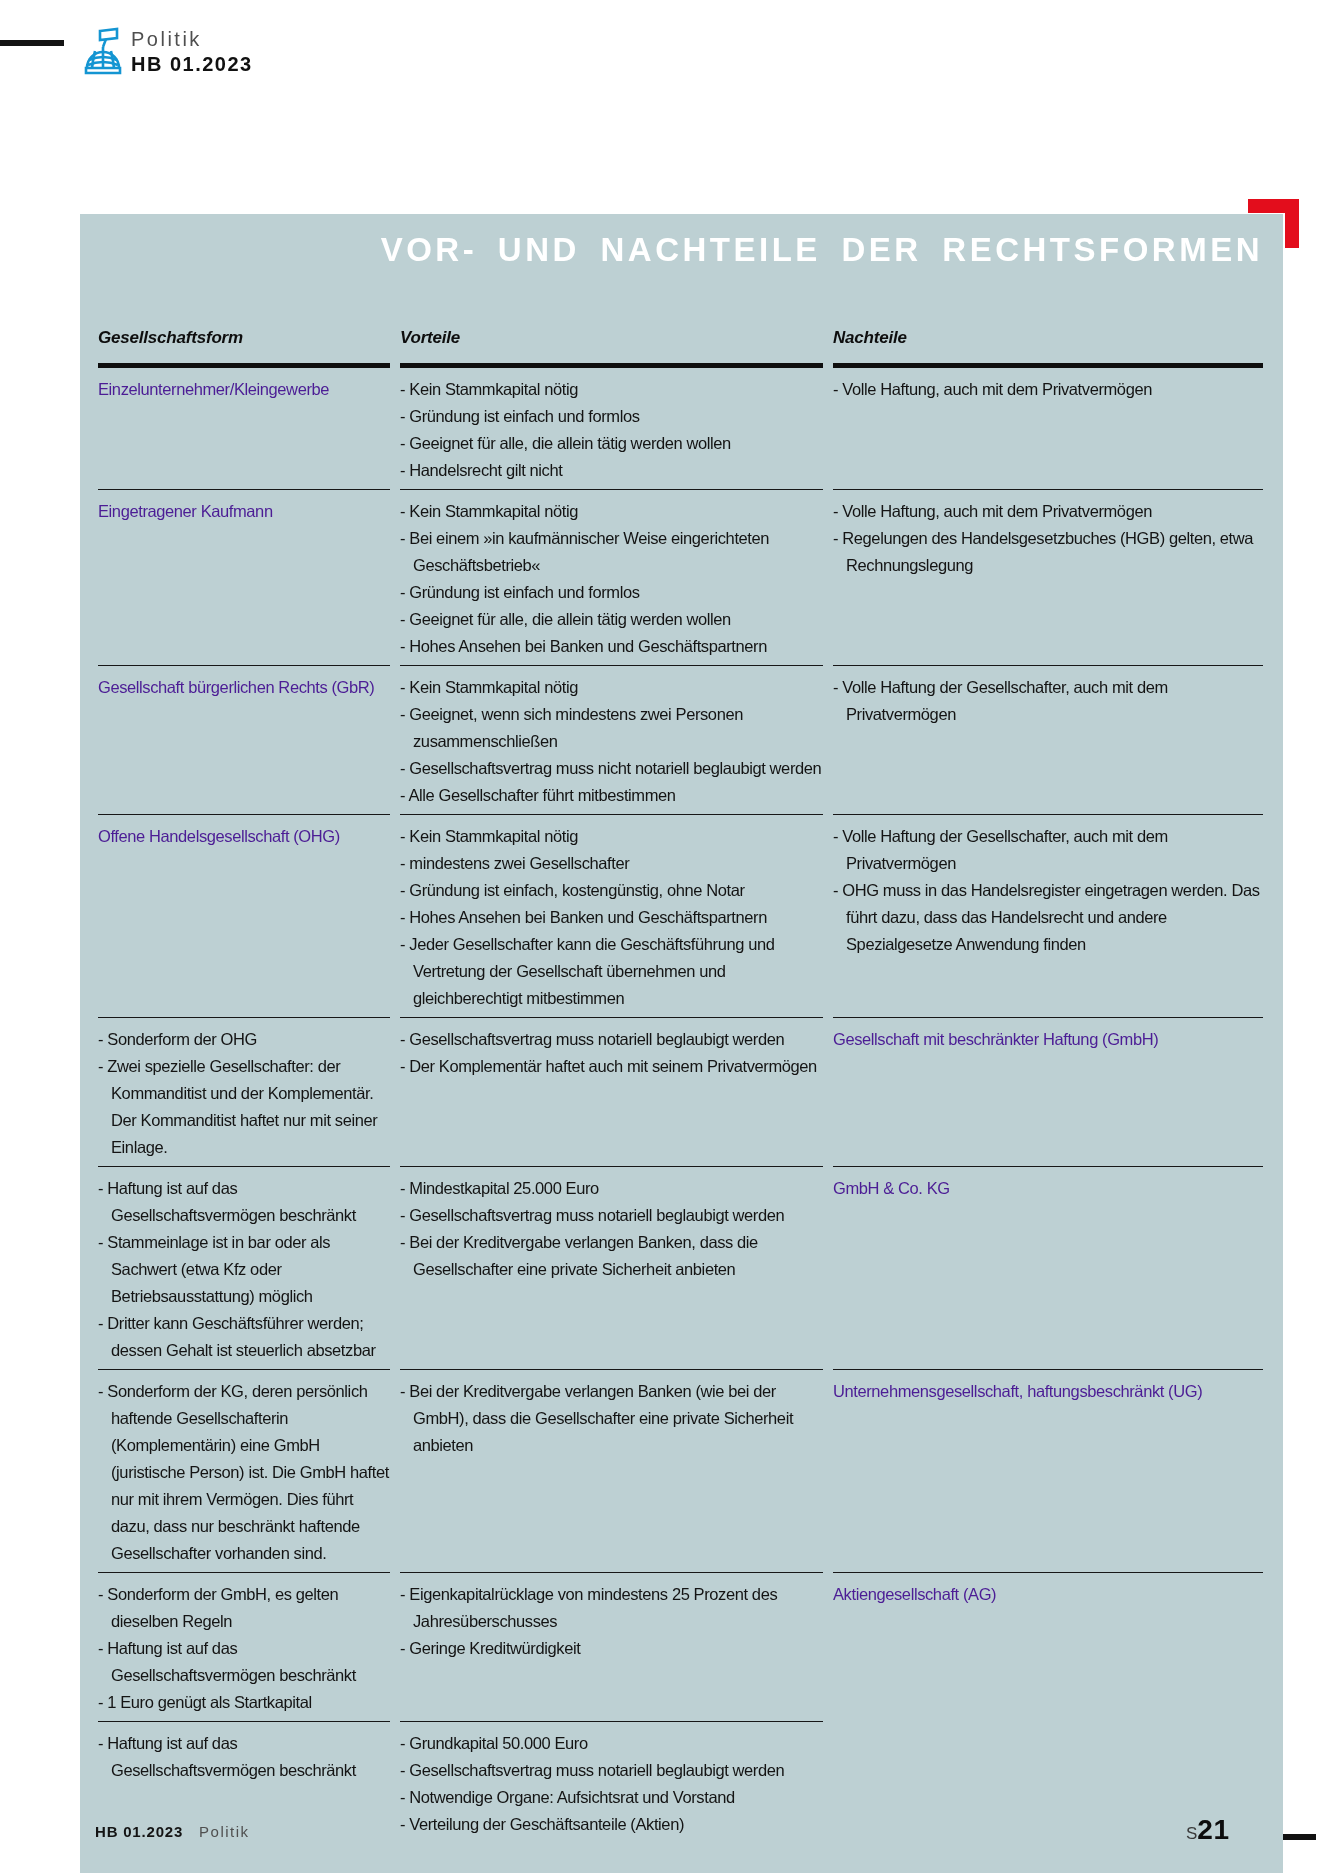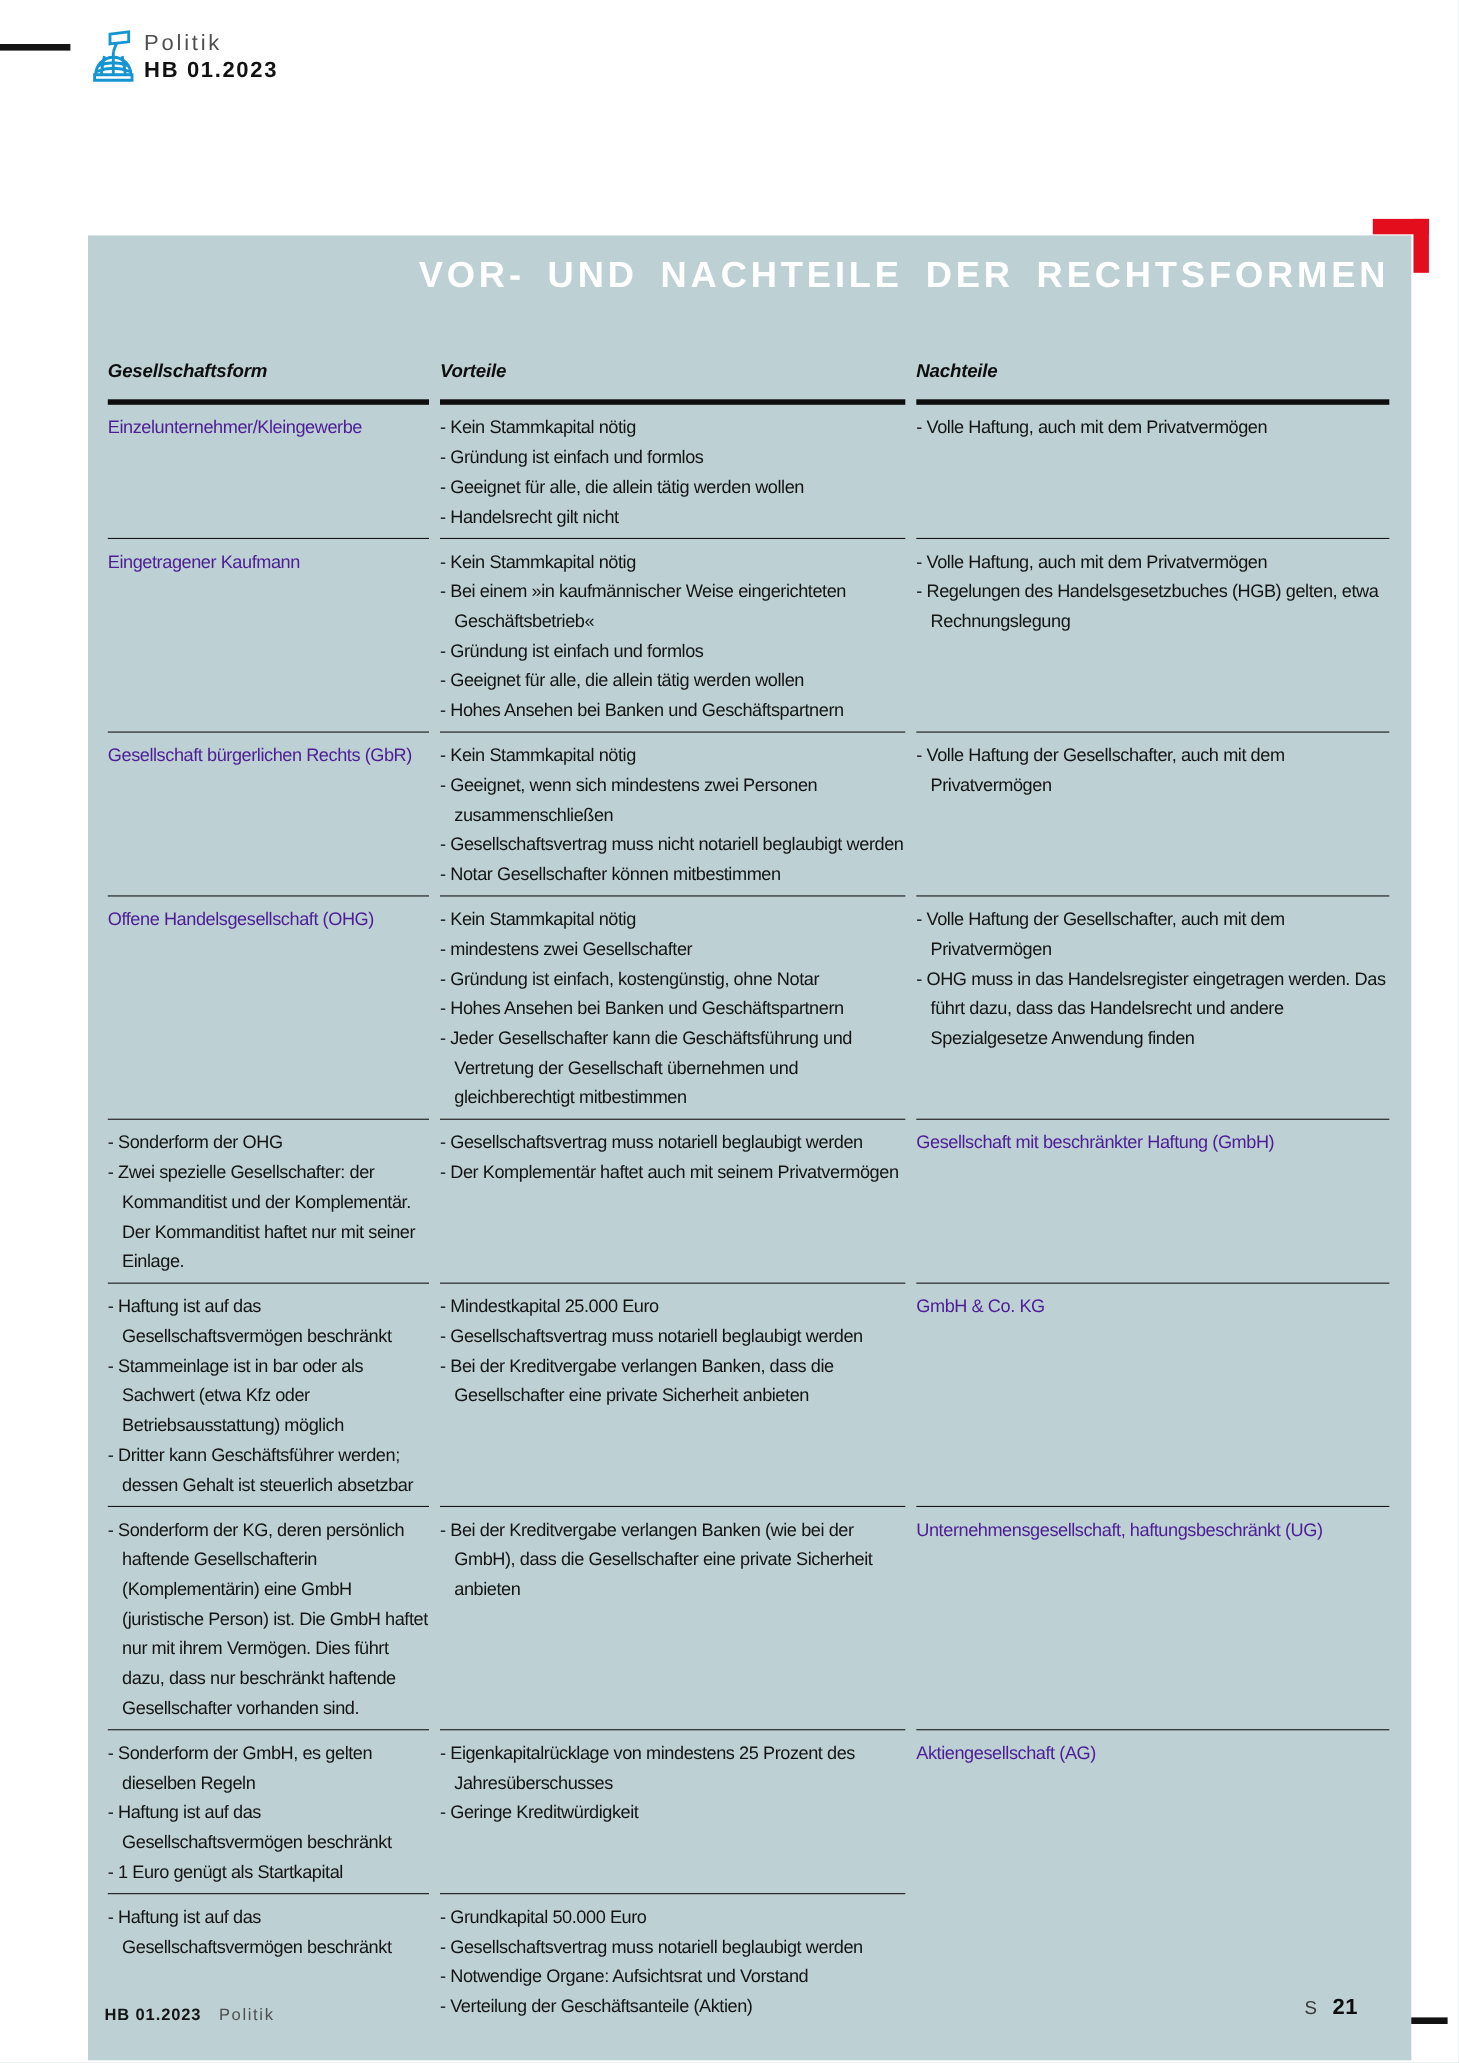--- a/index.html
+++ b/index.html
@@ -34,21 +34,21 @@
   .cell.last { border-bottom:none; }
   .li { padding-left:13px; text-indent:-13px; }
   .li::before { content:"- "; }
 
   
   .footer-left { position:absolute; left:95px; top:1823px; display:flex; align-items:baseline; }
   .footer-issue { font-size:15px; font-weight:bold; color:#141414; letter-spacing:0.8px; }
   .footer-section { font-size:15px; color:#4f4f4f; letter-spacing:1.5px; margin-left:16px; }
   .footer-right { position:absolute; left:1186px; top:1814px; display:flex; align-items:baseline; }
   .footer-s { font-size:17px; color:#3a3a3a; }
-  .footer-num { font-size:20px; font-weight:bold; color:#0d0d0d; margin-left:14px; letter-spacing:0.5px; }
+  .footer-num { font-size:28px; font-weight:bold; color:#0d0d0d; margin-left:0; letter-spacing:0.5px; }
   .footer-dash { position:absolute; left:1283px; top:1834px; width:33px; height:6px; background:#111; }
 </style>
 </head>
 <body>
 
 <div class="top-bar"></div>
 
 <div class="logo">
   <span>
     <svg width="38" height="50" viewBox="0 0 38 50" fill="none" stroke="#1495d2" stroke-width="2.6">
@@ -102,21 +102,21 @@
   <div class="cell nachteile">
         <div class="li">Volle Haftung, auch mit dem Privatvermögen</div>
         <div class="li">Regelungen des Handelsgesetzbuches (HGB) gelten, etwa Rechnungslegung</div>
       </div>
 
   <div class="cell form">Gesellschaft bürgerlichen Rechts (GbR)</div>
   <div class="cell vorteile">
         <div class="li">Kein Stammkapital nötig</div>
         <div class="li">Geeignet, wenn sich mindestens zwei Personen zusammenschließen</div>
         <div class="li">Gesellschaftsvertrag muss nicht notariell beglaubigt werden</div>
-        <div class="li">Notar Gesellschafter können mitbestimmen</div>
+        <div class="li">Alle Gesellschafter führt mitbestimmen</div>
       </div>
   <div class="cell nachteile">
         <div class="li">Volle Haftung der Gesellschafter, auch mit dem Privatvermögen</div>
       </div>
 
   <div class="cell form">Offene Handelsgesellschaft (OHG)</div>
   <div class="cell vorteile">
         <div class="li">Kein Stammkapital nötig</div>
         <div class="li">mindestens zwei Gesellschafter</div>
         <div class="li">Gründung ist einfach, kostengünstig, ohne Notar</div>

